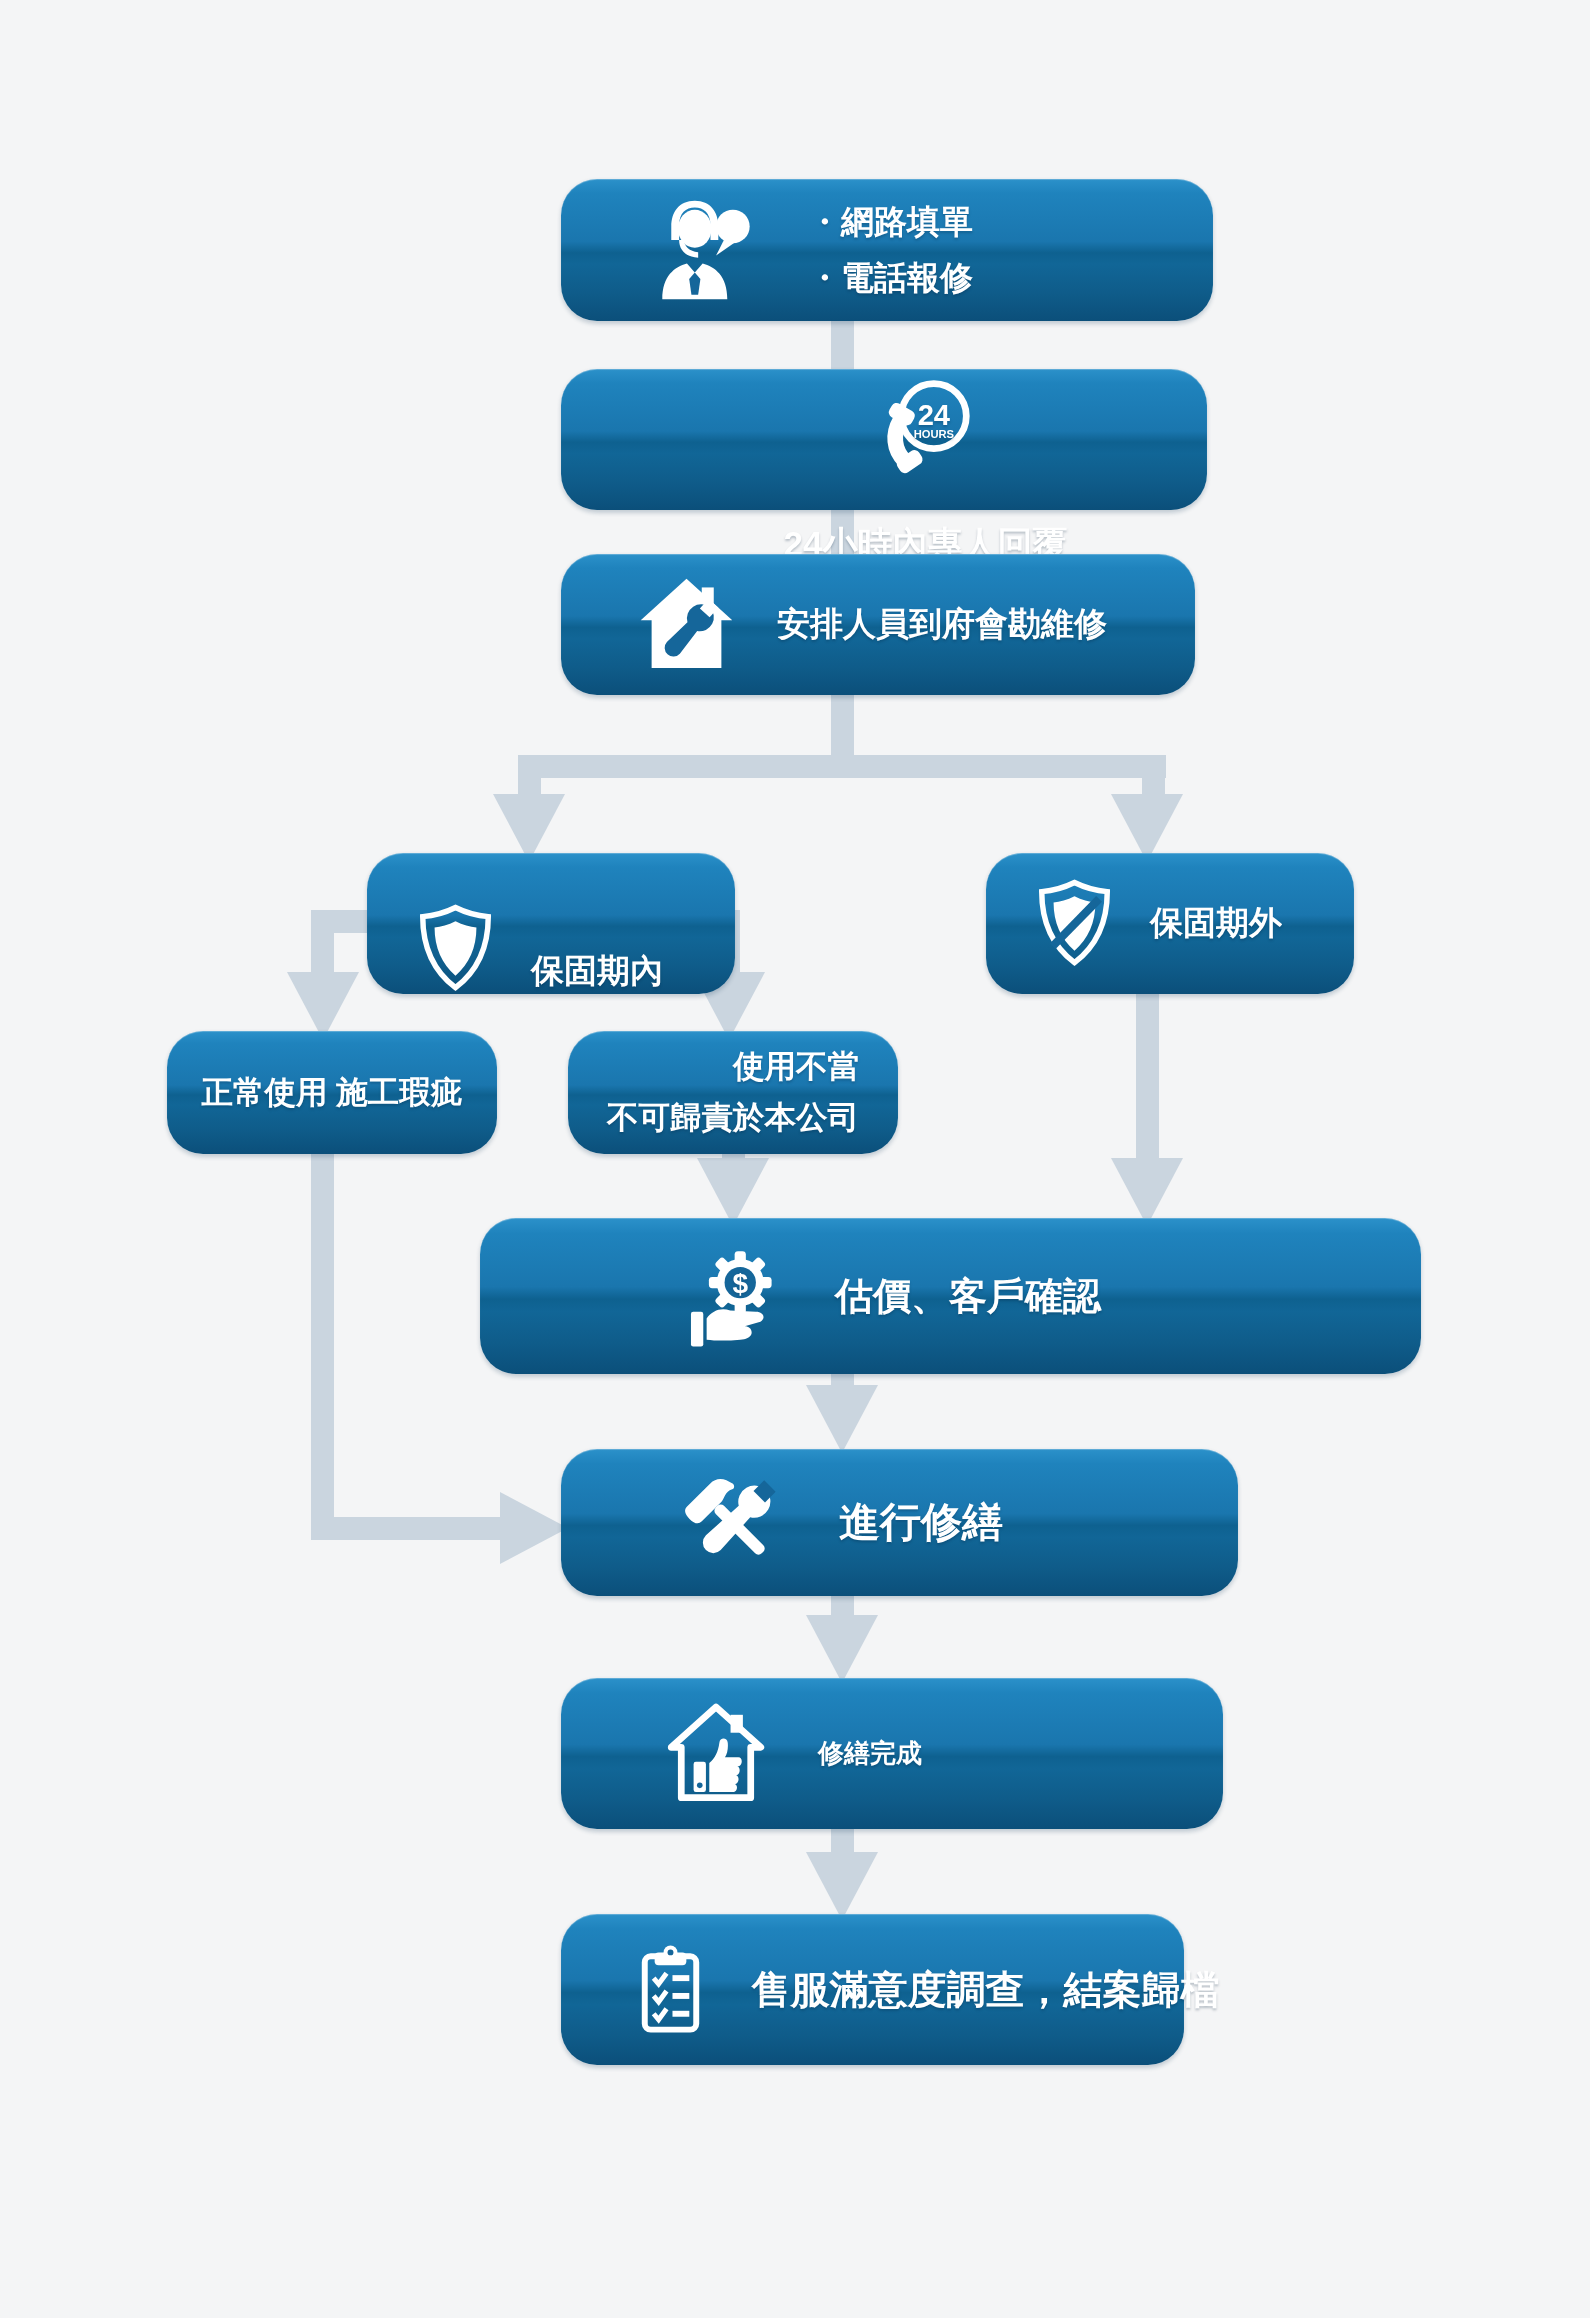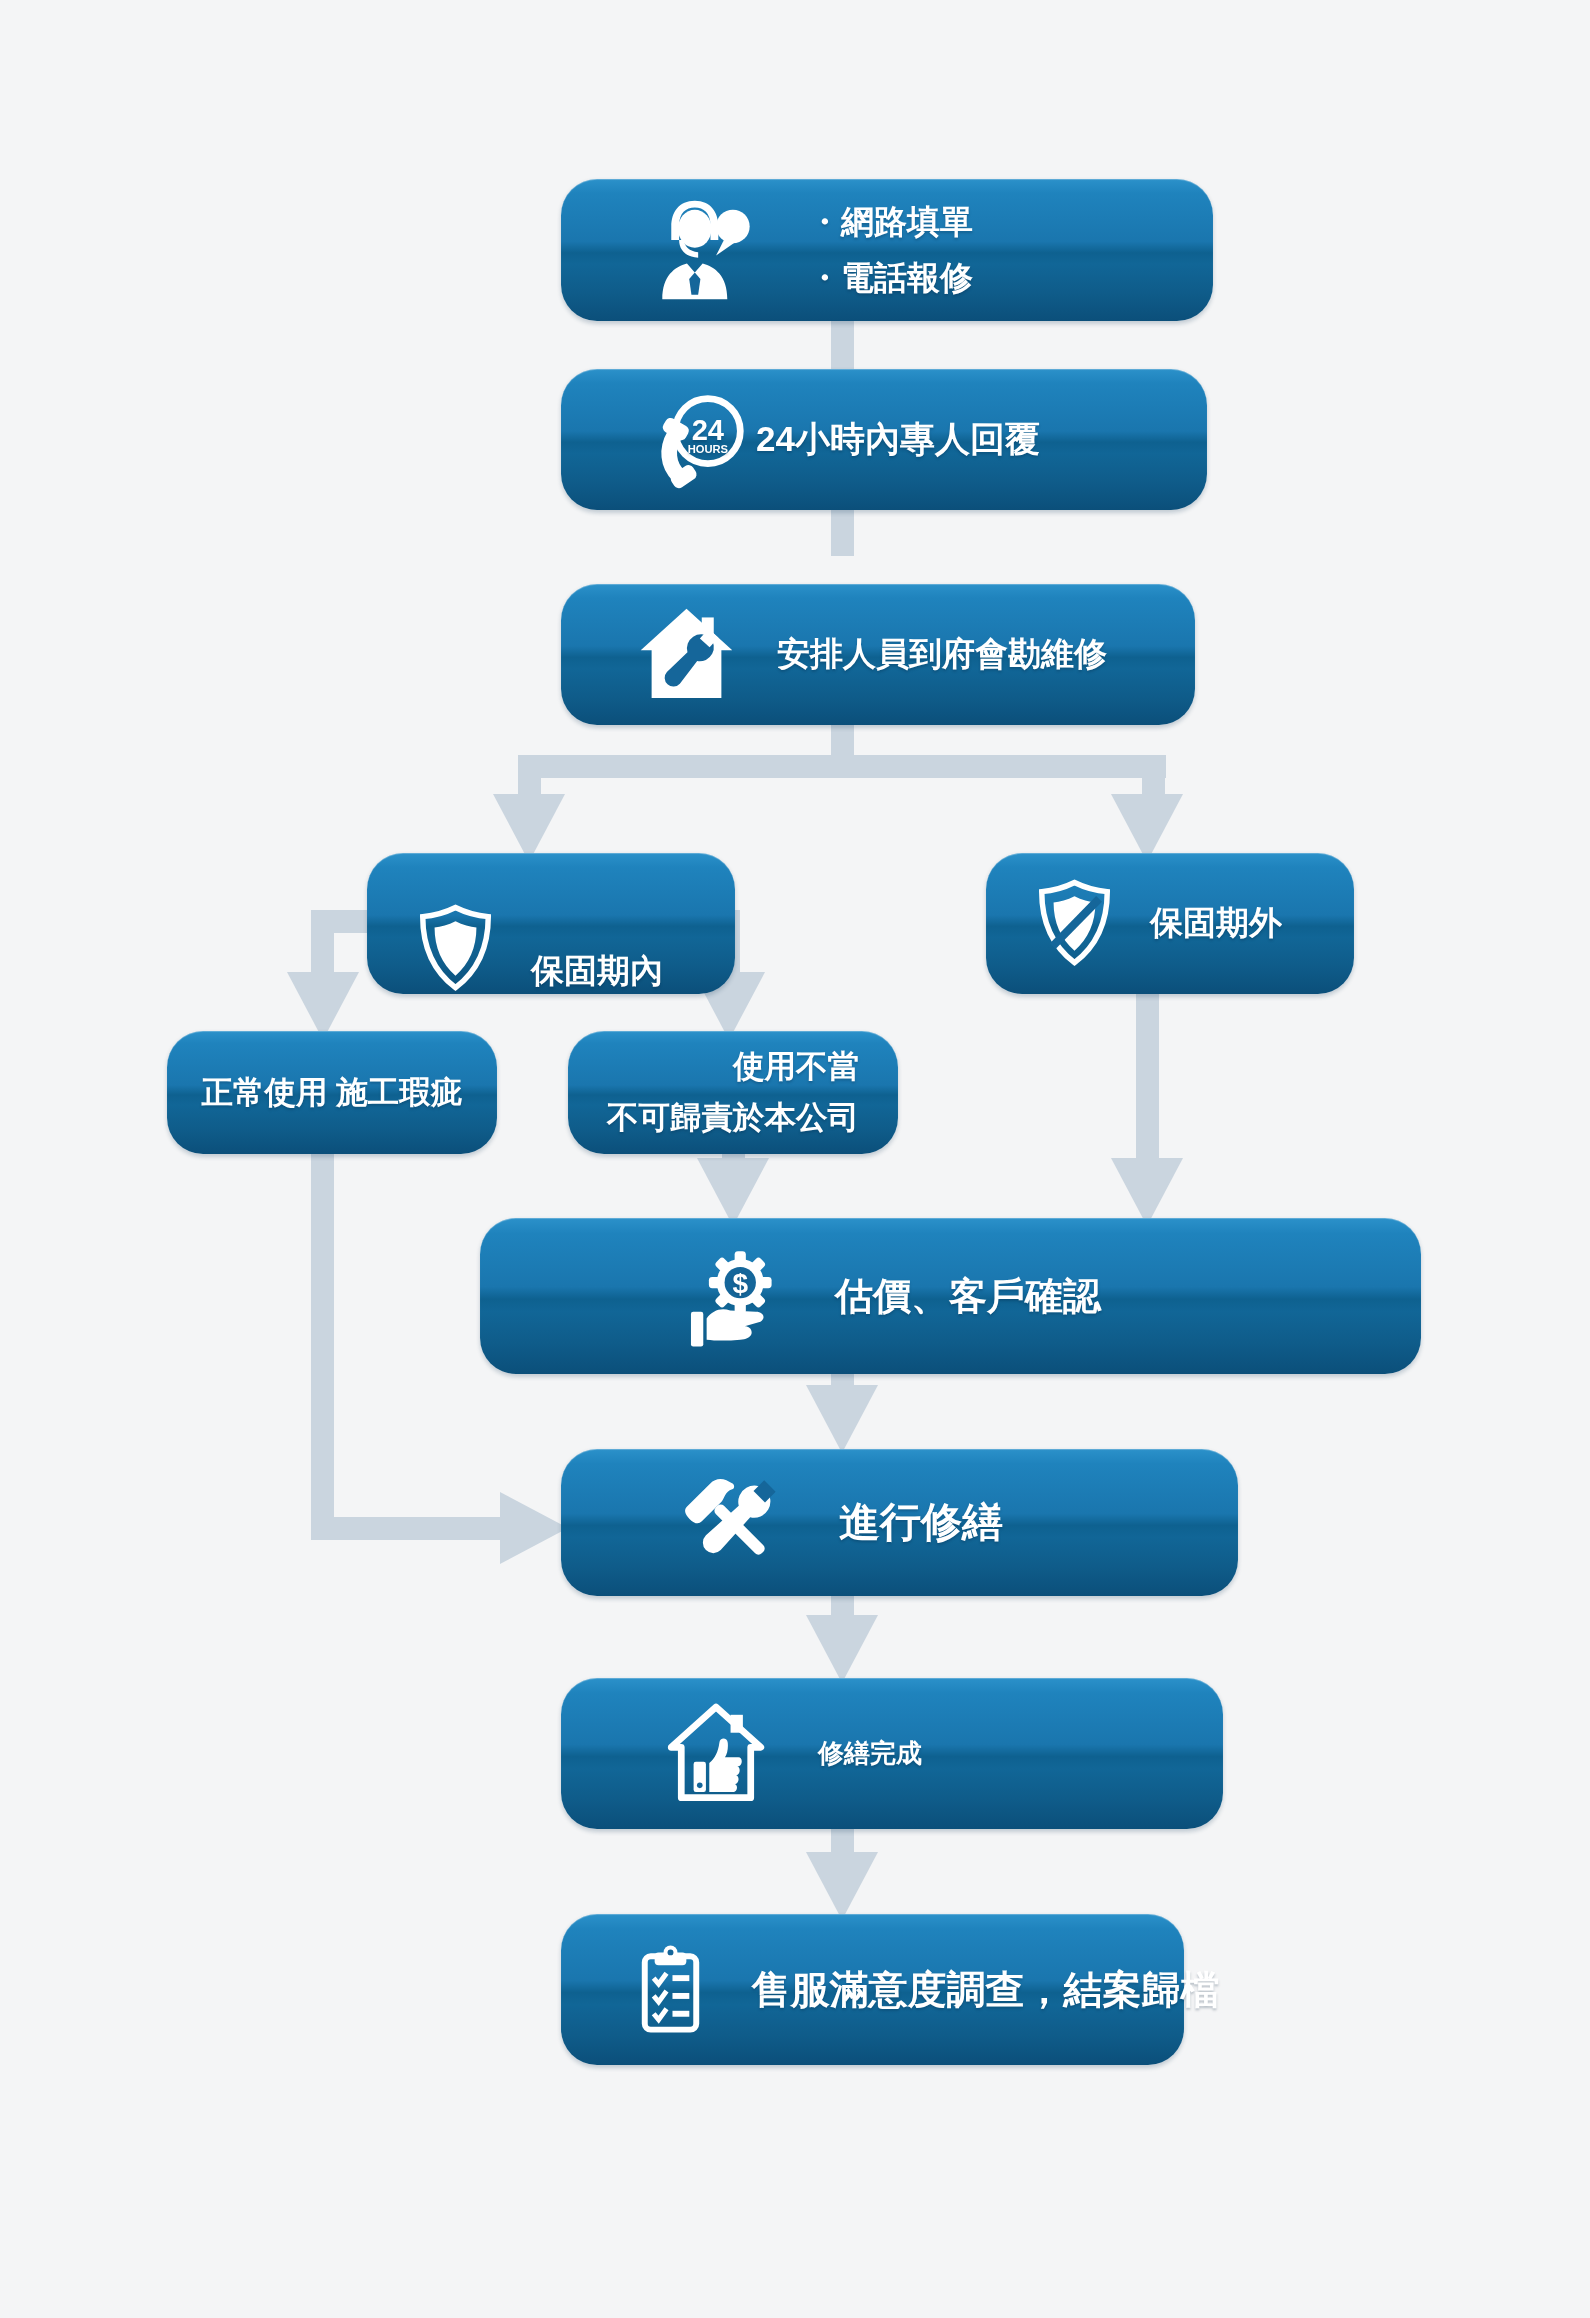--- a/index.html
+++ b/index.html
@@ -18,22 +18,22 @@
     color:#fff; font-weight:bold;
     text-shadow:0 1.7px 2.5px rgba(0,30,60,.25);
     white-space:nowrap;
   }
   .node .icon { flex:none; line-height:0; }
   .node .icon svg { display:block; }
   .lines { display:flex; flex-direction:column; }
 
   #n-report   { left:561px;  top:179px;  width:563px; height:142px; padding-left:89px; gap:46px; font-size:33px; }
   #n-report .lines { gap:11px; }
-  #n-reply    { left:561px;  top:369px;  width:563px; height:141px; padding-left:83px; font-size:35px; }
-  #n-arrange  { left:561px;  top:584px;  width:563px; height:141px; padding-left:71px;  gap:36px; font-size:33px; }
+  #n-reply    { left:561px;  top:369px;  width:563px; height:141px; padding-left:83px; gap:40px; font-size:35px;flex-direction:column; }
+  #n-arrange  { left:561px;  top:554px;  width:563px; height:141px; padding-left:71px;  gap:36px; font-size:33px; }
   #n-in       { left:367px;  top:853px; width:325px; height:141px; padding-left:43px;  gap:30px; font-size:33px;align-items:flex-end; }
   #n-out      { left:986px; top:853px; width:325px; height:141px; padding-left:43px;  gap:30px; font-size:33px; }
   #n-normal   { left:167px;  top:1031px; width:330px; height:123px; justify-content:center; font-size:31.5px; }
   #n-improper { left:568px;  top:1031px; width:330px; height:123px; justify-content:center; text-align:right; font-size:31.5px; }
   #n-improper .lines { gap:8.3px; }
   #n-quote    { left:480px;  top:1218px; width:739px; height:156px; padding-left:202px; gap:41px; font-size:38px; }
   #n-repair   { left:561px;  top:1449px; width:563px; height:147px; padding-left:114px; gap:48px; font-size:41px; }
   #n-complete { left:561px;  top:1678px; width:563px; height:151px; padding-left:99px; gap:46px; font-size:26px; }
   #n-survey   { left:561px;  top:1914px; width:563px; height:151px; padding-left:60px;  gap:31.5px; font-size:39px; }
 

